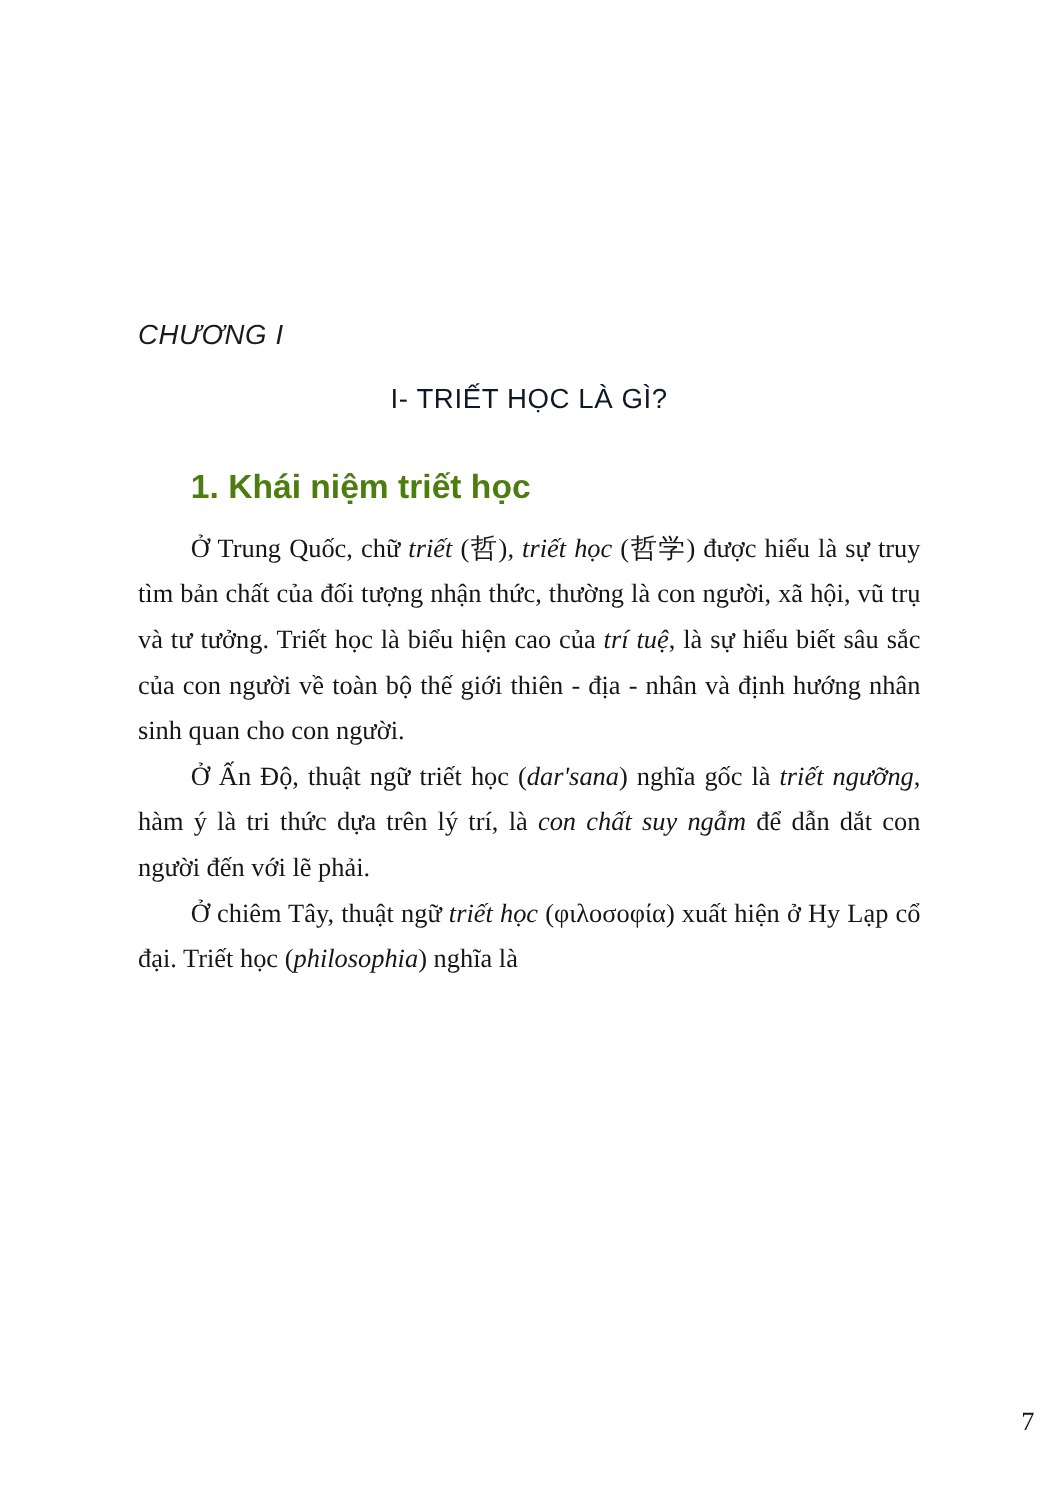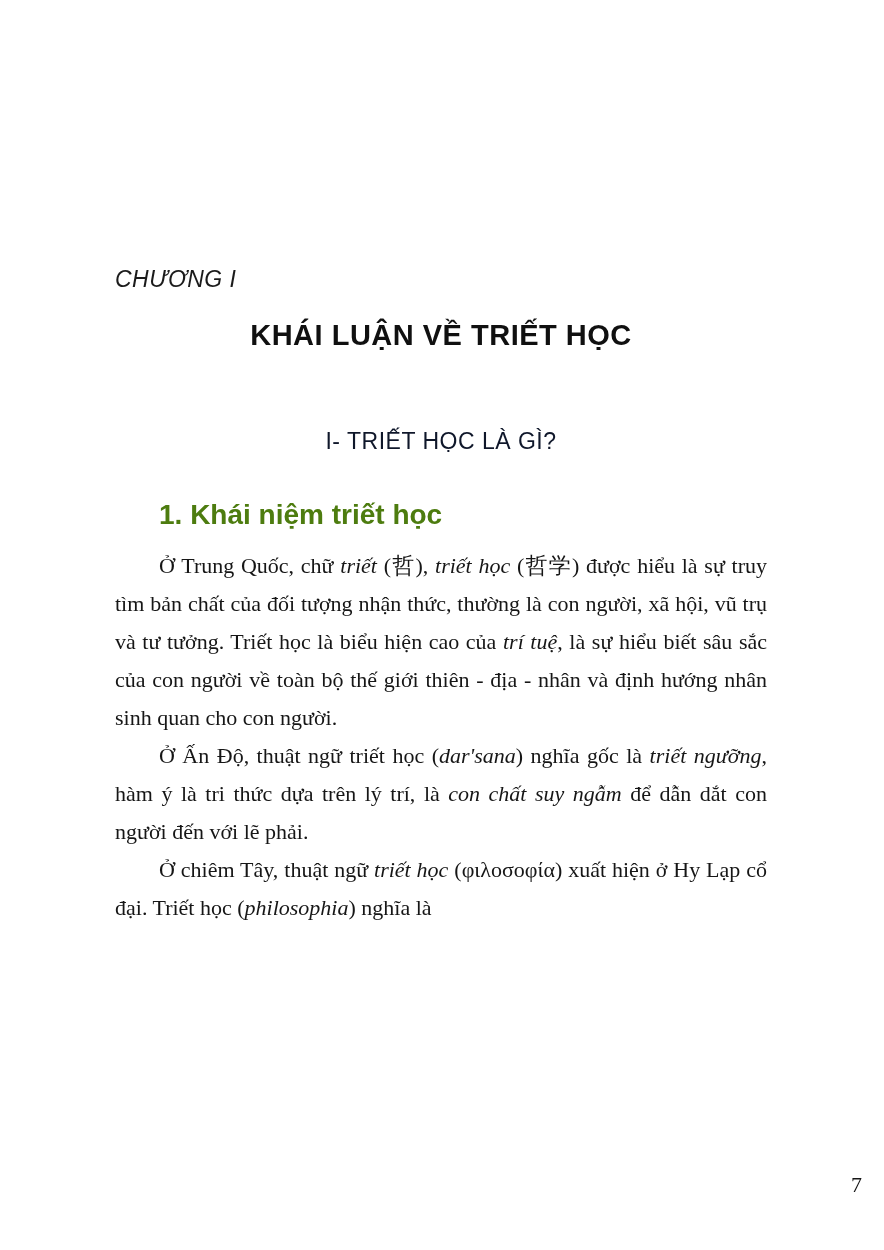--- a/index.html
+++ b/index.html
@@ -76,21 +76,20 @@
     font-size: 22px;
     color: #161616;
   }
 </style>
 </head>
 <body>
 
 <div class="page">
   <div class="chapter-label">CHƯƠNG I</div>
 
-  <h1 class="chapter-title">KHÁI LUẬN VỀ TRIẾT HỌC</h1>
 
   <h2 class="section-heading">I- TRIẾT HỌC LÀ GÌ?</h2>
 
   <h3 class="subsection-heading">1. Khái niệm triết học</h3>
 
   <div class="body-text" id="paragraphs">
       <p class="para"><span>Ở Trung Quốc, chữ </span><em>triết</em><span> (哲), </span><em>triết học</em><span> (哲学) được hiểu là sự truy tìm bản chất của đối tượng nhận thức, thường là con người, xã hội, vũ trụ và tư tưởng. Triết học là biểu hiện cao của </span><em>trí tuệ</em><span>, là sự hiểu biết sâu sắc của con người về toàn bộ thế giới thiên - địa - nhân và định hướng nhân sinh quan cho con người.</span></p>
       <p class="para"><span>Ở Ấn Độ, thuật ngữ triết học (</span><em>dar'sana</em><span>) nghĩa gốc là </span><em>triết ngưỡng</em><span>, hàm ý là tri thức dựa trên lý trí, là </span><em>con chất suy ngẫm</em><span> để dẫn dắt con người đến với lẽ phải.</span></p>
       <p class="para"><span>Ở chiêm Tây, thuật ngữ </span><em>triết học</em><span> (φιλοσοφία) xuất hiện ở Hy Lạp cổ đại. Triết học (</span><em>philosophia</em><span>) nghĩa là</span></p>
     </div>

